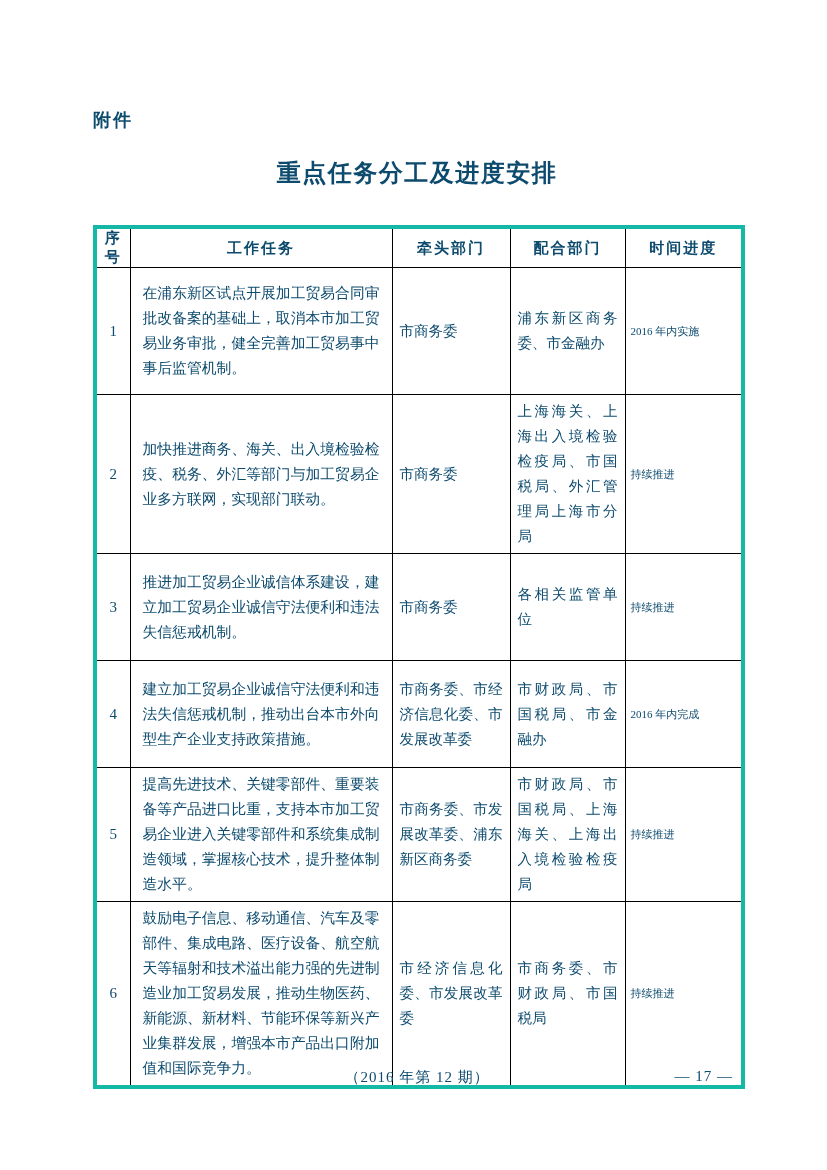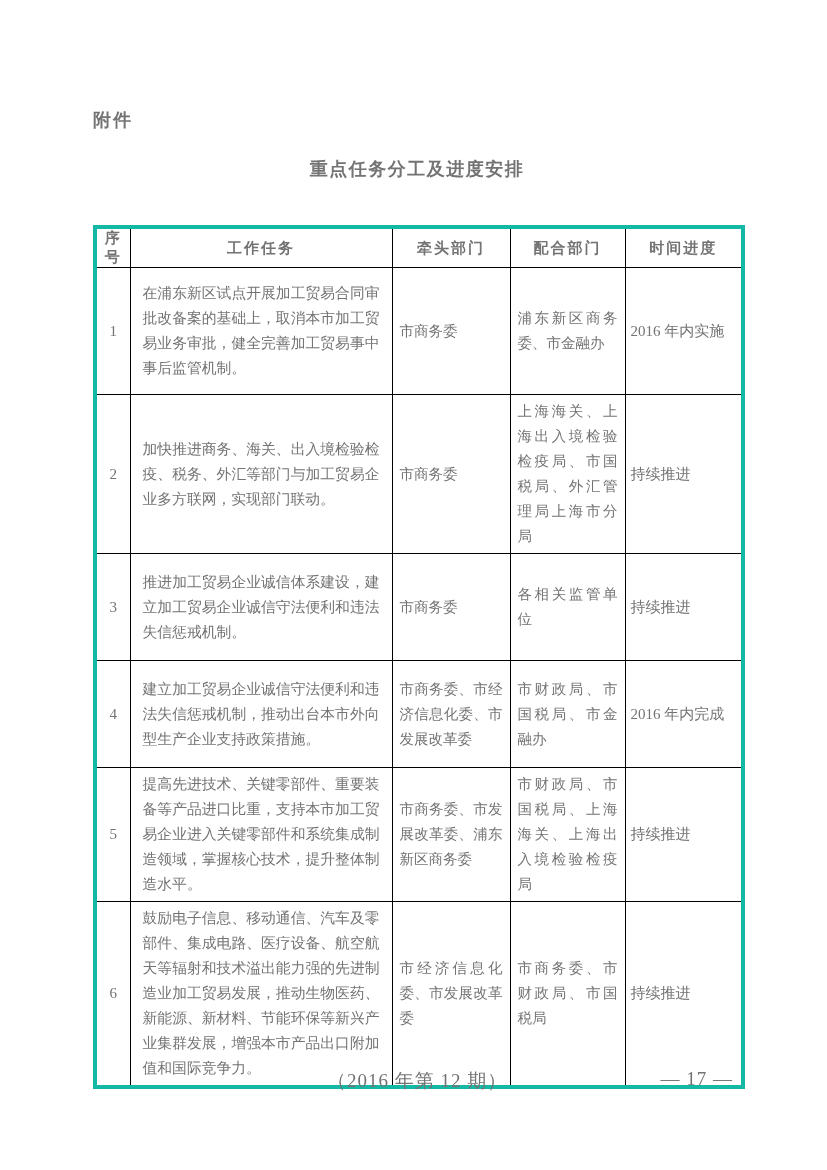--- a/index.html
+++ b/index.html
@@ -3,41 +3,41 @@
 <meta charset="utf-8">
 <style>
   * { margin: 0; padding: 0; box-sizing: border-box; }
   html, body { background: #e8e8e8; }
   .page {
     position: relative;
     width: 827px;
     height: 1170px;
     margin: 0 auto;
     background: #ffffff;
-    color: #737373;
+    color: #0c4a6e;
     font-family: "Liberation Serif", "DejaVu Serif", serif;
     overflow: hidden;
   }
   .attachment {
     position: absolute;
     left: 93px;
     top: 108px;
     font-family: "Liberation Sans", "DejaVu Sans", sans-serif;
     font-weight: bold;
     font-size: 18px;
     letter-spacing: 2px;
   }
   .doc-title {
     position: absolute;
     left: 93px;
     width: 648px;
     top: 157px;
     text-align: center;
     font-weight: bold;
-    font-size: 18px;
+    font-size: 24px;
     letter-spacing: 1.5px;
     font-family: "Liberation Serif", "DejaVu Serif", serif;
   }
   table.task-table {
     position: absolute;
     left: 93px;
     top: 225px;
     width: 648px;
     border-collapse: collapse;
     table-layout: fixed;
@@ -66,35 +66,35 @@
   td.c-dept {
     text-align: justify;
     text-justify: inter-character;
     padding: 4px 7px;
     line-height: 25px;
     font-size: 14.5px;
   }
   td.c-time {
     padding: 4px 5px;
     line-height: 25px;
-    font-size: 15px;
+    font-size: 11px;
   }
   tr.r1 { height: 127px; }
   tr.r2 { height: 153px; }
   tr.r3 { height: 107px; }
   tr.r4 { height: 107px; }
   tr.r5 { height: 128px; }
   tr.r6 { height: 182px; }
   .footer {
     position: absolute;
     left: 93px;
     width: 648px;
     top: 1068px;
     height: 24px;
-    font-size: 19px;
+    font-size: 15px;
   }
   .footer-issue {
     display: block;
     text-align: center;
     letter-spacing: 1px;
   }
   .footer-page {
     position: absolute;
     right: 8px;
     top: 0;

